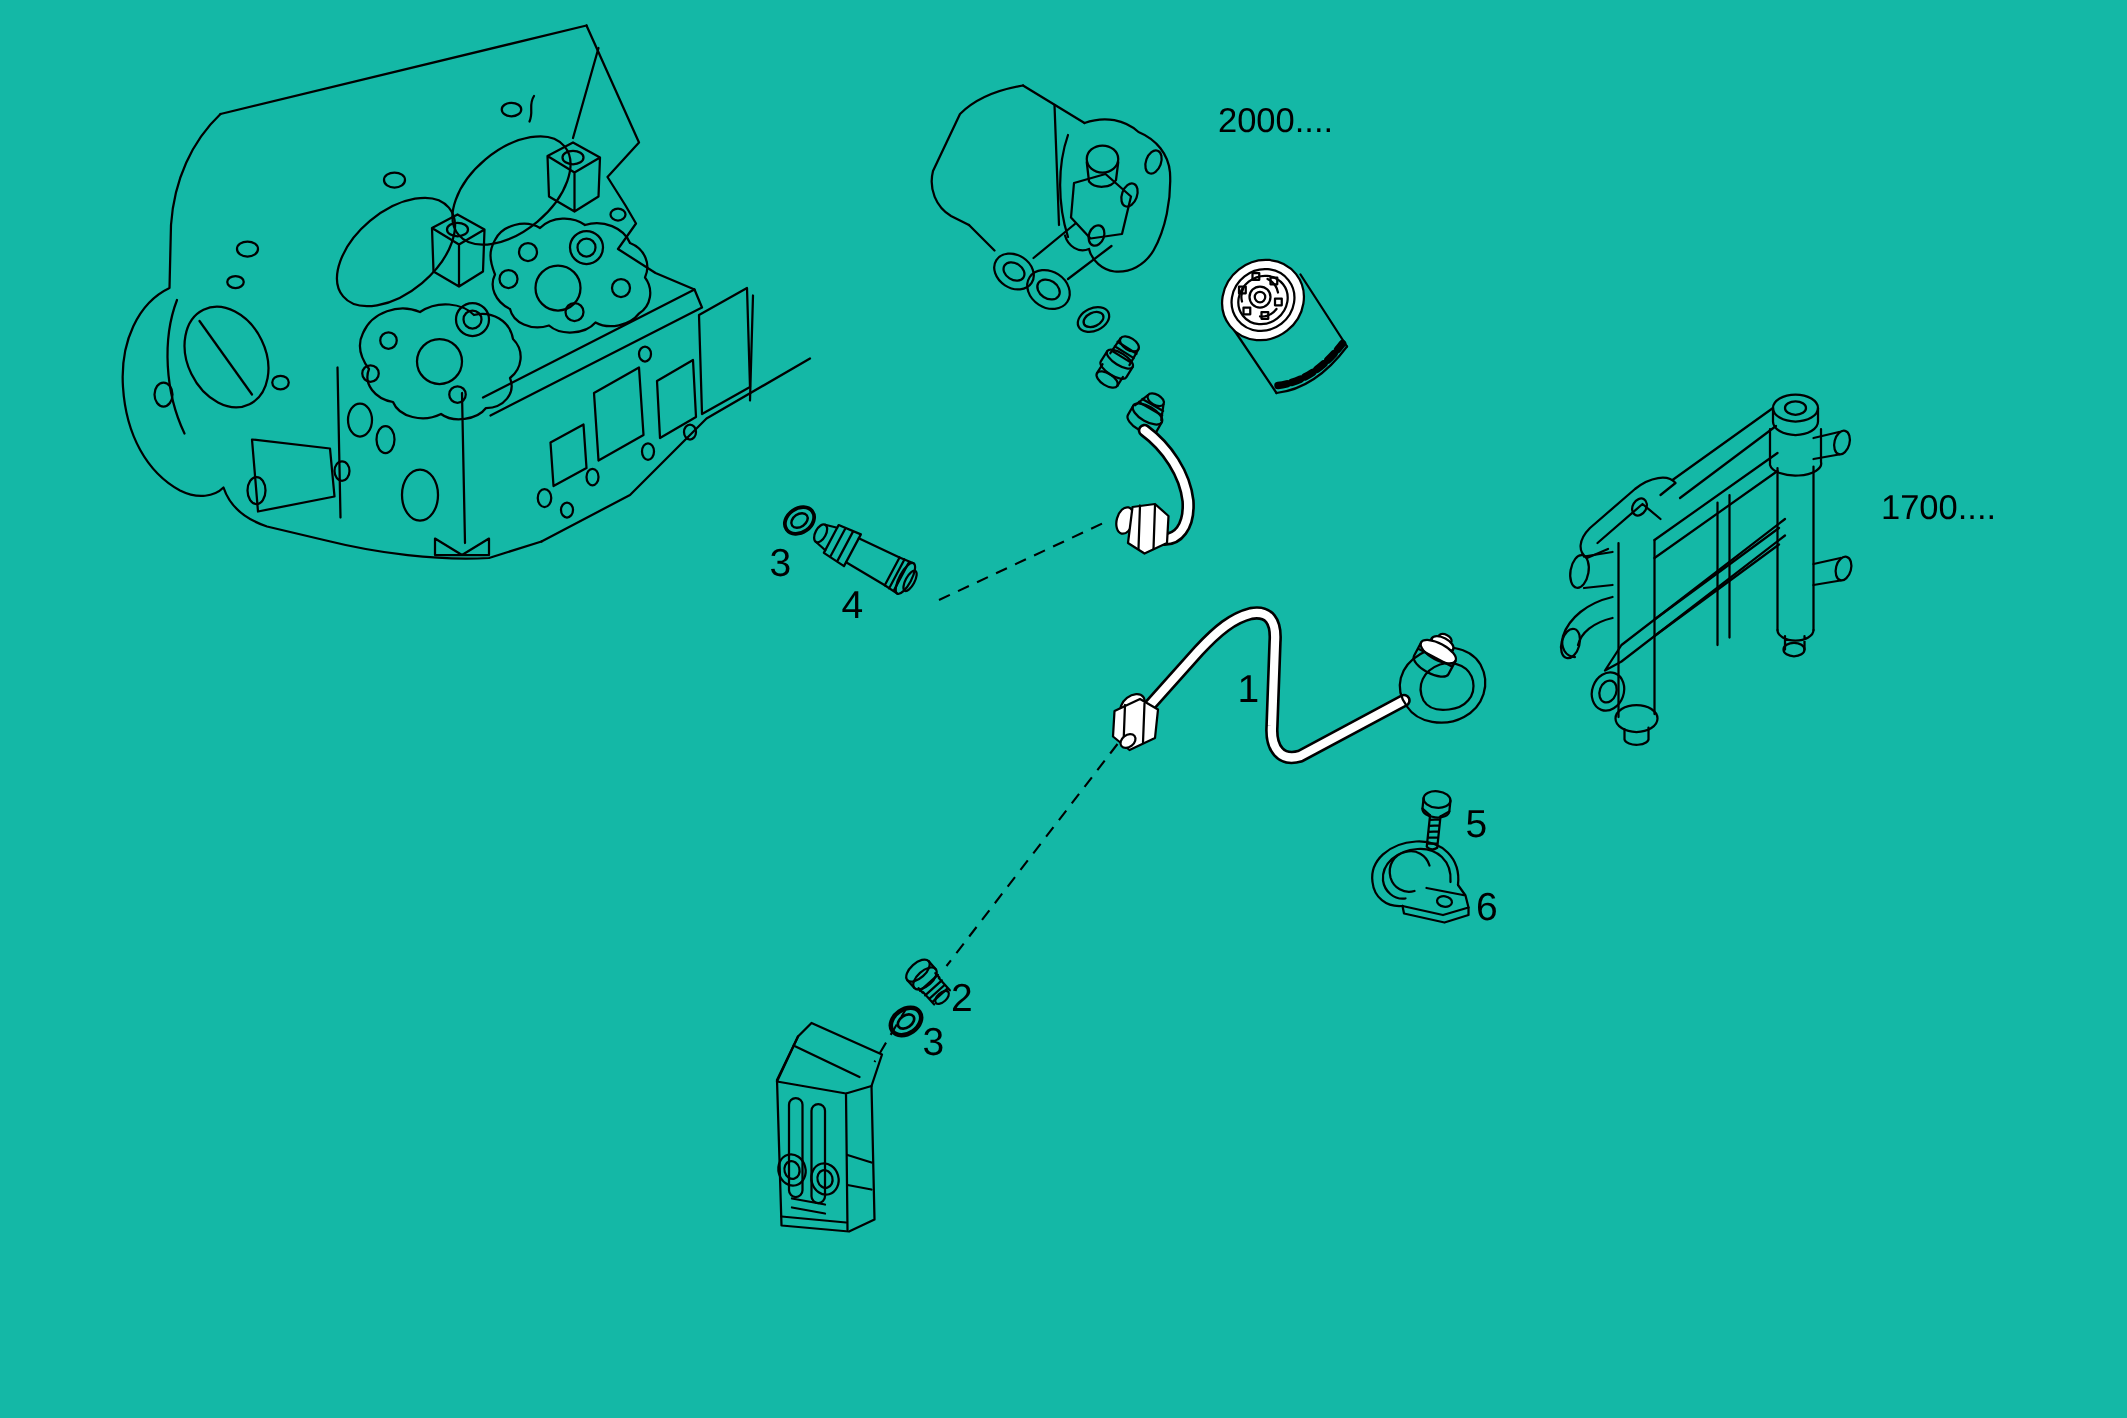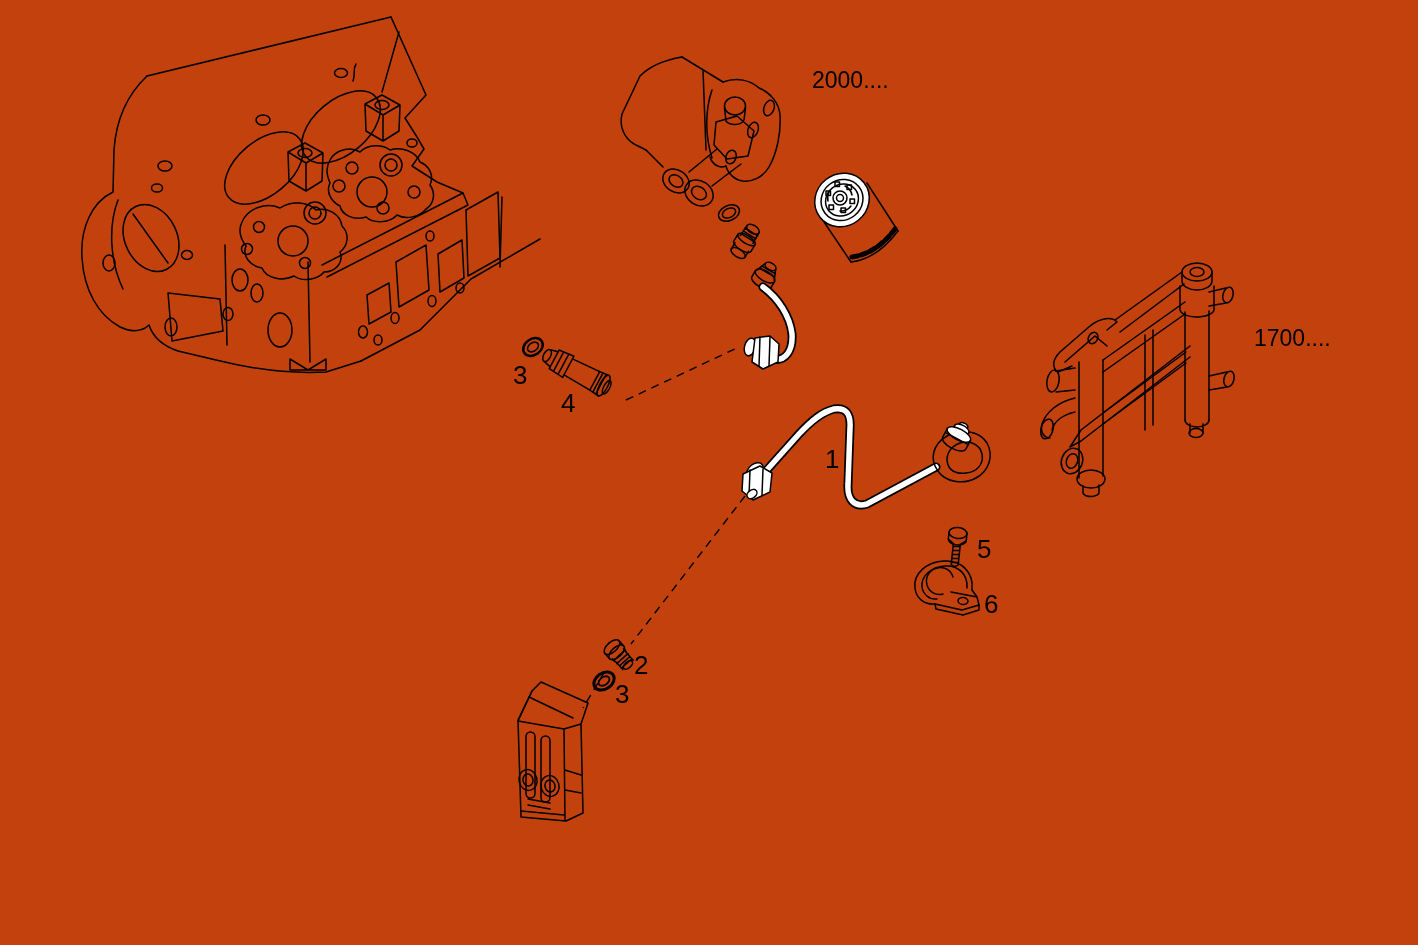--- a/index.html
+++ b/index.html
@@ -1,17 +1,17 @@
 <!DOCTYPE html>
 <html><head>
 <meta charset="utf-8">
 <style>
   html,body{margin:0;padding:0;background:#ffffff;}
   body{font-family:"Liberation Sans", sans-serif;}
-  .stage{position:relative;width:1418px;height:945px;background:#c2410c;overflow:hidden;}
+  .stage{position:relative;width:1418px;height:945px;background:#14b8a6;overflow:hidden;}
   svg{display:block;}
   .sketch{stroke:#000000;fill:none;stroke-width:1.5;stroke-linecap:round;stroke-linejoin:round;}
   .callout{font-family:"Liberation Sans", sans-serif;font-size:26px;fill:#000000;}
   .assembly-ref{font-family:"Liberation Sans", sans-serif;font-size:23px;fill:#000000;}
 </style>
 </head>
 <body>
 
 <div class="stage">
 <svg width="1418" height="945" viewBox="0 0 1418 945">

